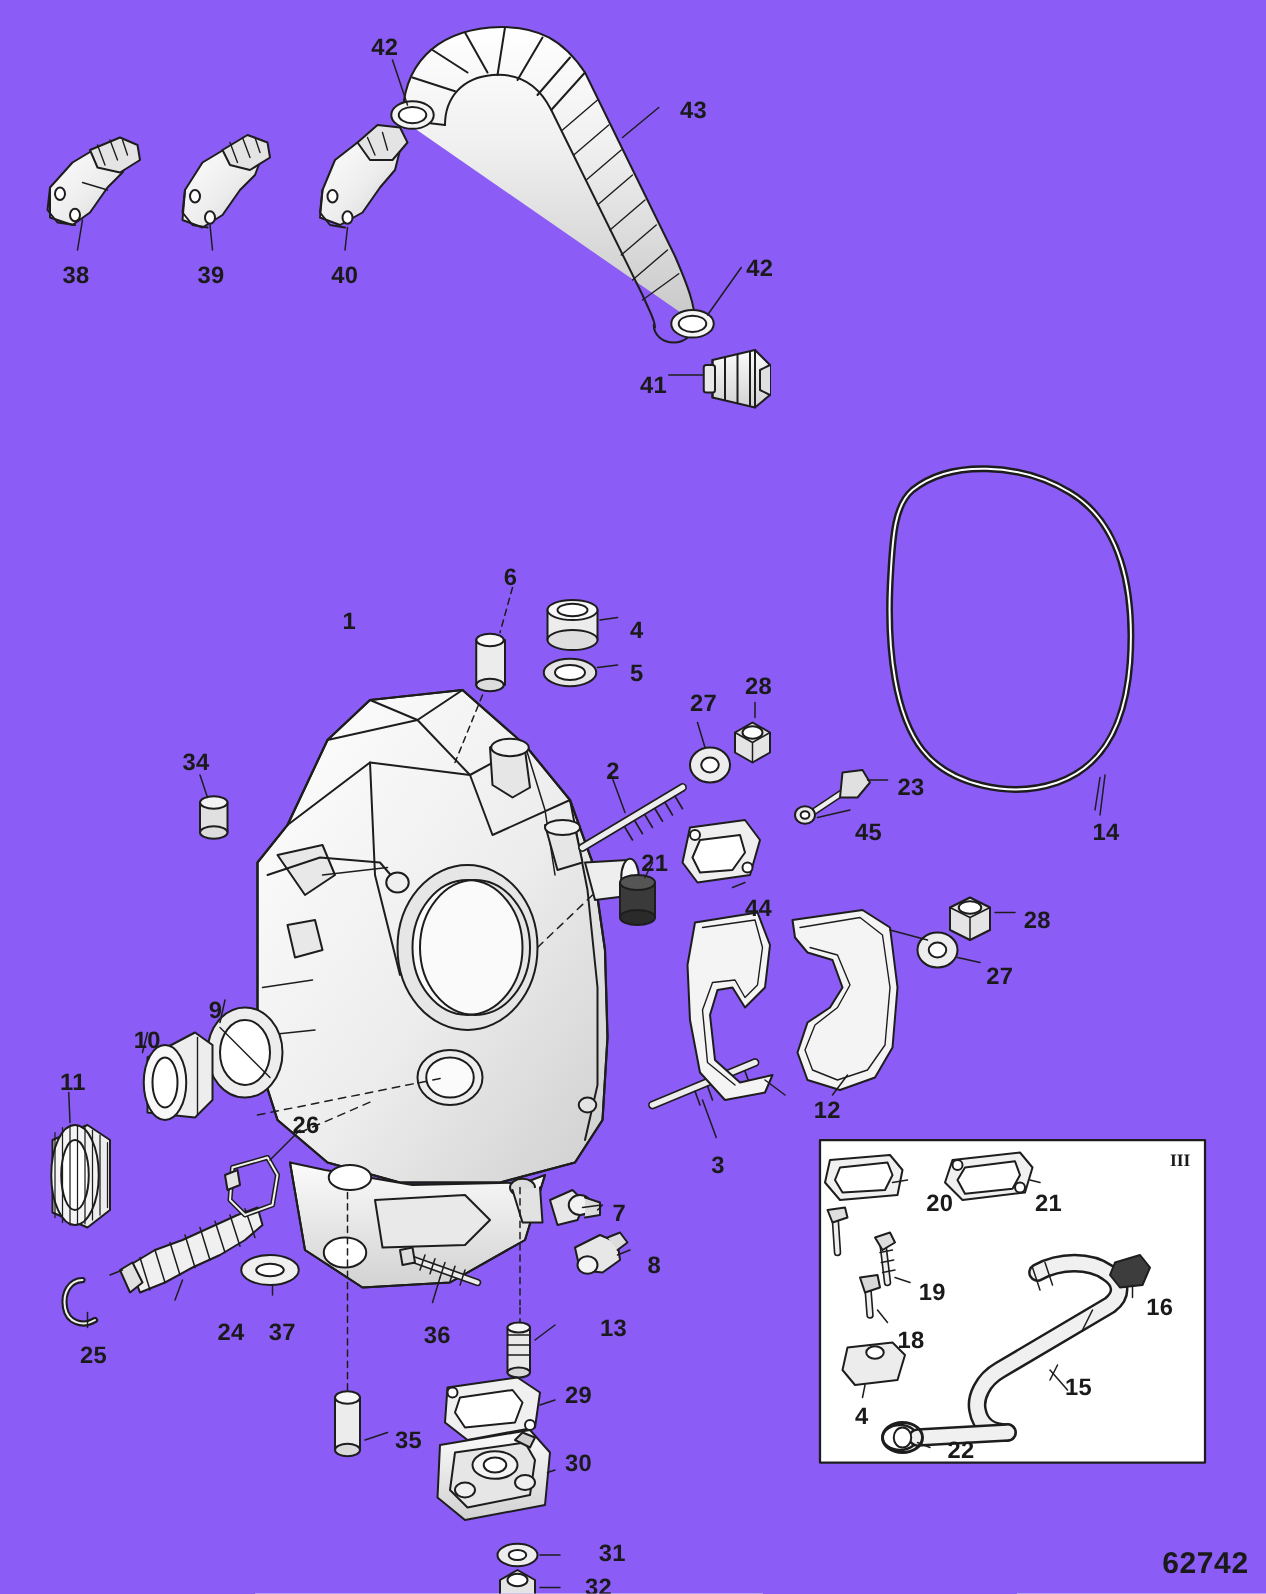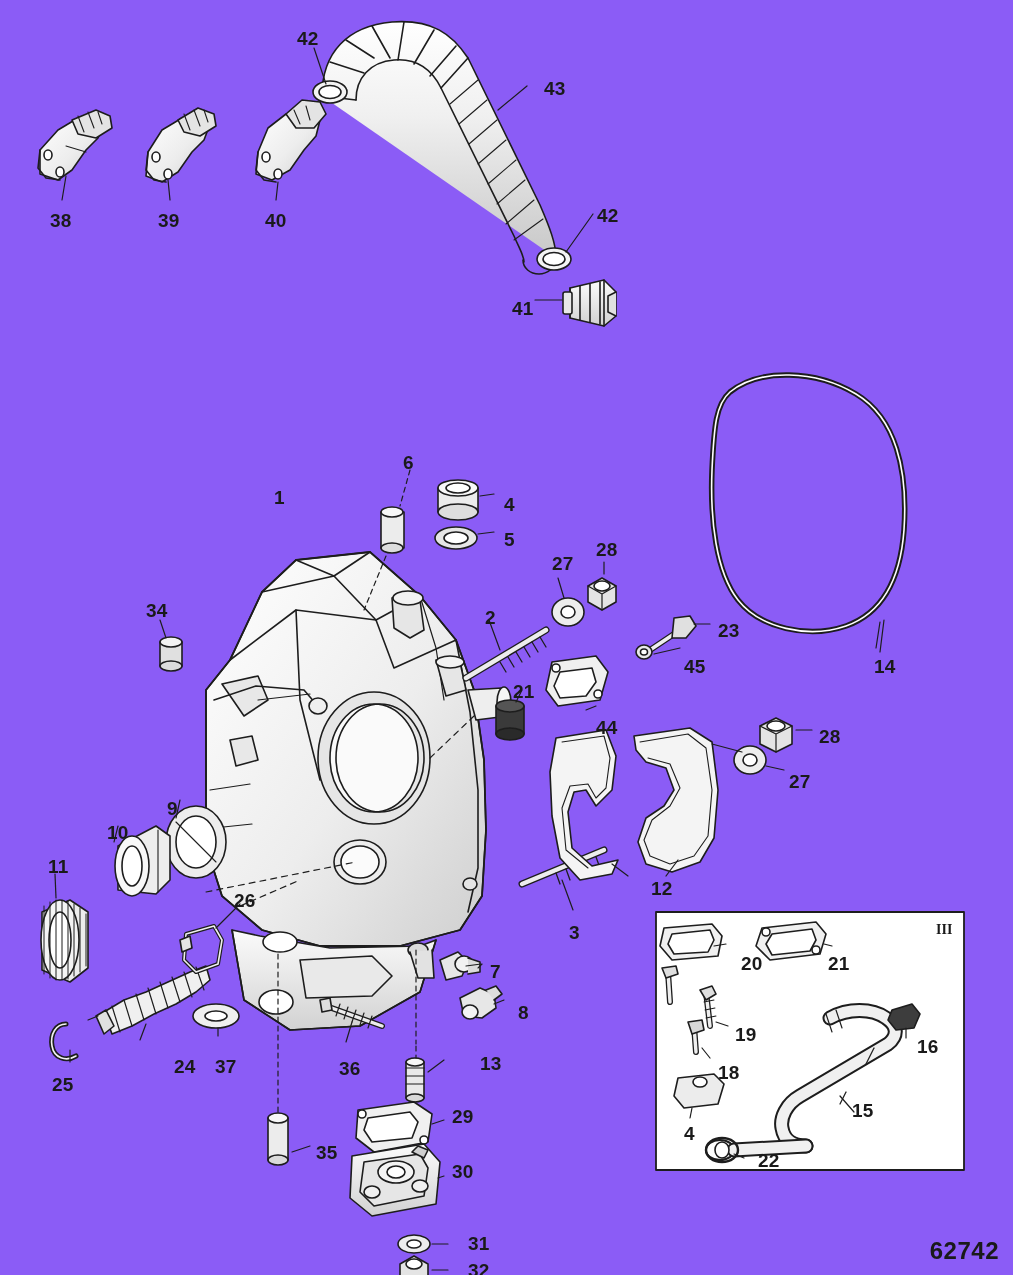--- a/index.html
+++ b/index.html
@@ -527,27 +527,27 @@
   <span class="callout" style="left:741px; top:953px;">20</span>
   <span class="callout" style="left:828px; top:953px;">21</span>
   <span class="callout" style="left:518px; top:1002px;">8</span>
   <span class="callout" style="left:735px; top:1024px;">19</span>
   <span class="callout" style="left:917px; top:1036px;">16</span>
   <span class="callout" style="left:133px; top:1056px;margin-left:41px;">24</span>
   <span class="callout" style="left:215px; top:1056px;">37</span>
   <span class="callout" style="left:339px; top:1058px;">36</span>
   <span class="callout" style="left:453px; top:1053px;margin-left:27px;">13</span>
   <span class="callout" style="left:718px; top:1062px;">18</span>
-  <span class="callout" style="left:52px; top:1074px;">25</span>
+  <span class="callout" style="left:64px; top:1074px;">25</span>
   <span class="callout" style="left:852px; top:1100px;">15</span>
   <span class="callout" style="left:684px; top:1123px;">4</span>
   <span class="callout" style="left:452px; top:1106px;">29</span>
   <span class="callout" style="left:316px; top:1142px;">35</span>
   <span class="callout" style="left:758px; top:1150px;">22</span>
   <span class="callout" style="left:452px; top:1161px;">30</span>
-  <span class="callout" style="left:468px; top:1233px;text-align:center;">31</span>
+  <span class="callout" style="left:479px; top:1233px;text-align:center;">31</span>
   <span class="callout" style="left:468px; top:1260px;">32</span>
 
   <span class="inset-label" style="left:936px; top:922px;">III</span>
 
   <span class="sheet-number">62742</span>
 
 </div>
 
 </body></html>

